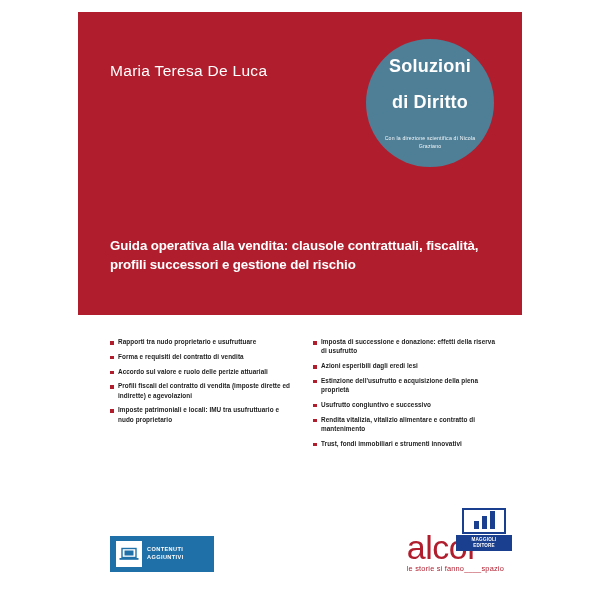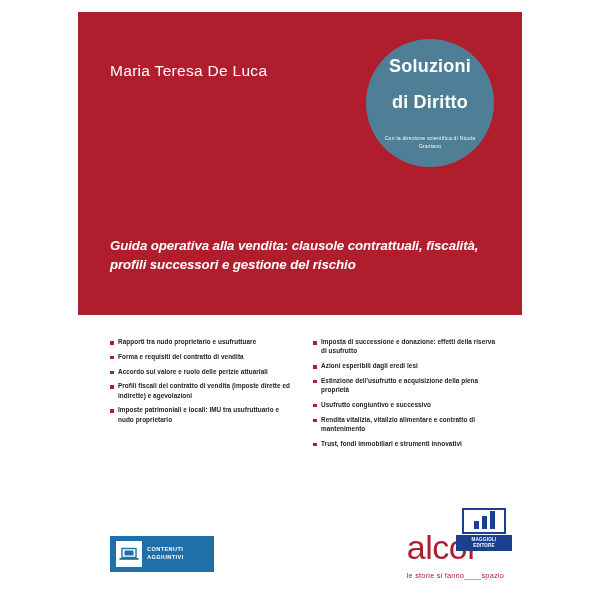--- a/index.html
+++ b/index.html
@@ -106,21 +106,20 @@
   .subtitle {
     position: absolute;
     left: 32px;
     top: 224px;
     color: #ffffff;
     font-size: 13.3px;
     font-weight: 700;
     line-height: 1.45;
     width: 392px;
     letter-spacing: -0.1px;
-    font-style: italic;
   }
 
   
   .bullets {
     position: absolute;
     left: 0;
     top: 303px;
     width: 444px;
     height: 180px;
     display: flex;
@@ -200,21 +199,21 @@
   .alcor-word {
     color: #b01e2e;
     font-size: 34px;
     font-weight: 400;
     line-height: 1;
     letter-spacing: -0.5px;
   }
   .alcor-tag {
     color: #b01e2e;
     font-size: 7.4px;
-    margin-top: 7px;
+    margin-top: 0;
     letter-spacing: 0.2px;
     white-space: nowrap;
   }
 
   .maggioli {
     position: absolute;
     right: 10px;
     top: -8px;
     width: 56px;
     height: 46px;

